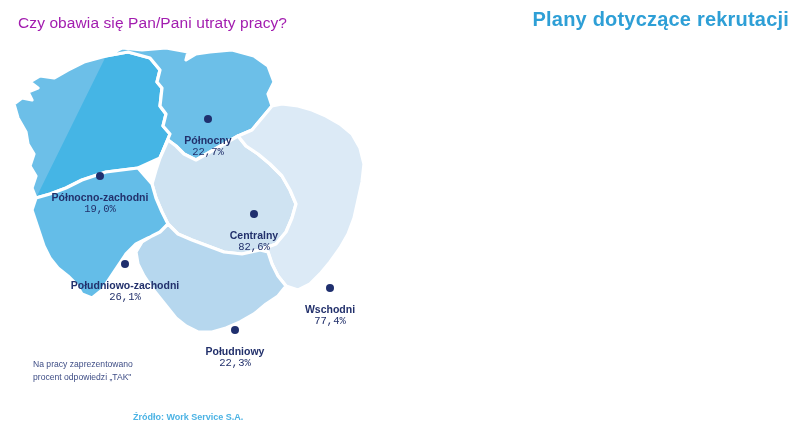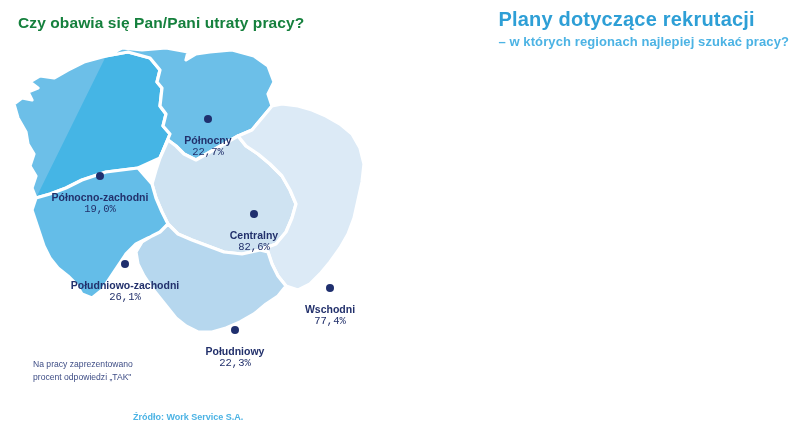--- a/index.html
+++ b/index.html
@@ -9,25 +9,25 @@
     font-family:"Liberation Sans", sans-serif;
     overflow:hidden;
     position:relative;
   }
   .panel{position:absolute;top:0;height:440px;width:400px;}
   .panel-left{left:0;}
   .panel-right{left:401px;}
 
   .title-left{
     position:absolute;left:18px;top:14px;
-    font-size:15.5px;font-weight:700;color:#15803d;
+    font-size:15.5px;font-weight:400;color:#a21caf;
     letter-spacing:.1px;white-space:nowrap;
   }
   .title-right-wrap{
-    position:absolute;right:12px;top:8px;text-align:left;
+    position:absolute;right:12px;top:8px;text-align:center;
   }
   .title-right-main{
     font-size:20px;font-weight:bold;color:#2e9fd6;
     letter-spacing:.2px;line-height:1.15;white-space:nowrap;
   }
   .title-right-sub{
     font-size:13px;font-weight:bold;color:#4cb3e4;
     letter-spacing:.1px;line-height:1.2;margin-top:3px;white-space:nowrap;
   }
 
@@ -148,16 +148,15 @@
     <div>procent odpowiedzi „TAK"</div>
   </div>
 
   <div class="src src-left">Źródło: Work Service S.A.</div>
 </div>
 
 <div class="panel panel-right">
 
   <div class="title-right-wrap">
     <div class="title-right-main">Plany dotyczące rekrutacji</div>
-    <div class="title-right-sub">– w których regionach najlepiej szukać pracy?</div>
   </div>
 
 </div>
 
 </body></html>

